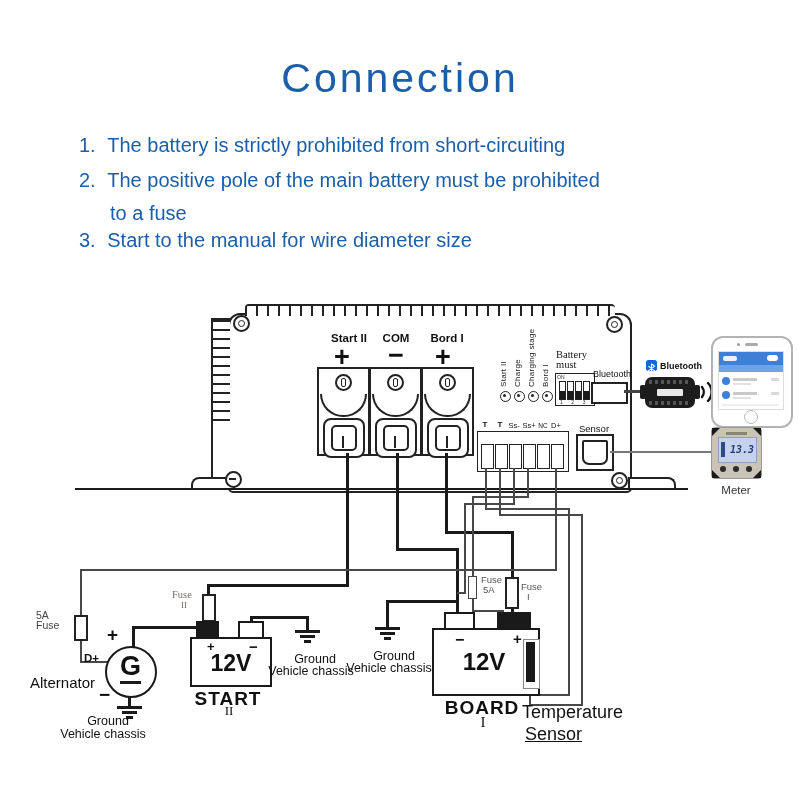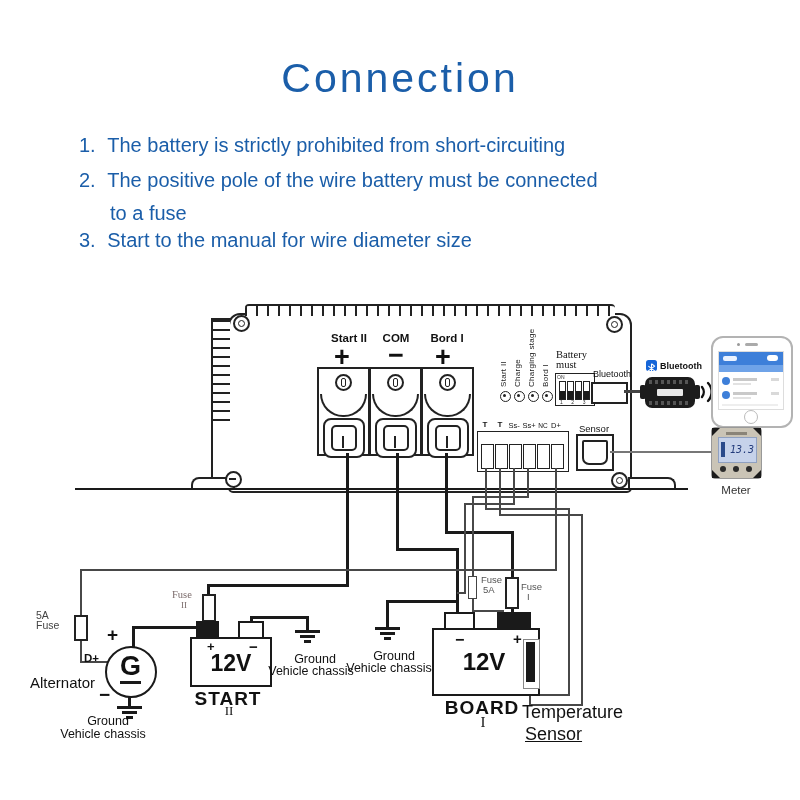--- a/index.html
+++ b/index.html
@@ -37,21 +37,21 @@
 <body>
 
 <div class="lbl blue" style="left:50%;top:55px;transform:translateX(-50%);font-size:41px;letter-spacing:3px;">Connection</div>
 
 <div class="lbl blue" style="left:79px;top:134px;font-size:20px;">
   <span>1.</span>
   <span style="margin-left:6px;margin-top:46px;">The battery is strictly prohibited from short-circuiting</span>
 </div>
 <div class="lbl blue" style="left:79px;top:169px;font-size:20px;">
   <span>2.</span>
-  <span style="margin-left:6px;">The positive pole of the wire battery must be connected</span>
+  <span style="margin-left:6px;">The positive pole of the main battery must be prohibited</span>
 </div>
 <div class="lbl blue" style="left:110px;top:202px;font-size:20px;">to a fuse</div>
 <div class="lbl blue" style="left:79px;top:229px;font-size:20px;">
   <span>3.</span>
   <span style="margin-left:6px;">Start to the manual for wire diameter size</span>
 </div>
 
 <div class="abs" style="left:228px;top:313px;width:400px;height:176px;border:2px solid #222;border-radius:12px 12px 5px 5px;background:#fff;"></div>
 
 <div class="abs" style="left:245px;top:304px;width:370px;height:10px;background:repeating-linear-gradient(90deg,#222 0 2px,#fff 2px 11px);border-top:2px solid #222;border-radius:4px 4px 0 0;"></div>
@@ -210,21 +210,21 @@
 
 <div class="gwire" style="left:610px;top:451px;width:101px;height:2px;"></div>
 <div class="abs" style="left:711px;top:427px;width:49px;height:50px;background:#cac4b6;border:1px solid #999;border-radius:4px;">
   <div class="tri" style="left:0;top:0;border-top:8px solid #1a1a1a;border-right:8px solid transparent;"></div>
   <div class="tri" style="right:0;top:0;border-top:8px solid #1a1a1a;border-left:8px solid transparent;"></div>
   <div class="tri" style="left:0;bottom:0;border-bottom:8px solid #1a1a1a;border-right:8px solid transparent;"></div>
   <div class="tri" style="right:0;bottom:0;border-bottom:8px solid #1a1a1a;border-left:8px solid transparent;"></div>
   <div class="abs" style="left:14px;top:4px;width:21px;height:3px;background:#8a8478;"></div>
   <div class="abs" style="left:6px;top:9px;width:37px;height:24px;background:#c6d2ea;border:1px solid #8fa0c0;">
     <div class="abs" style="left:2px;top:4px;width:4px;height:15px;background:#2a4a8a;"></div>
-    <div class="lbl mono" style="right:2px;top:6px;left:auto;font-size:10px;font-weight:normal;font-style:italic;color:#223a7a;">13.3</div>
+    <div class="lbl mono" style="right:2px;top:6px;left:auto;font-size:10px;font-weight:bold;font-style:italic;color:#223a7a;">13.3</div>
   </div>
   <div class="abs" style="left:8px;top:38px;width:6px;height:6px;background:#2b2b2b;border-radius:50%;"></div>
   <div class="abs" style="left:21px;top:38px;width:6px;height:6px;background:#2b2b2b;border-radius:50%;"></div>
   <div class="abs" style="left:34px;top:38px;width:6px;height:6px;background:#2b2b2b;border-radius:50%;"></div>
 </div>
 <div class="lbl ctr" style="left:736px;top:484px;font-size:11.5px;color:#333;">Meter</div>
 
 <div class="wire" style="left:346px;top:453px;width:3px;height:133px;"></div>
 <div class="wire" style="left:207px;top:584px;width:142px;height:3px;"></div>
 <div class="wire" style="left:207px;top:584px;width:3px;height:39px;"></div>

